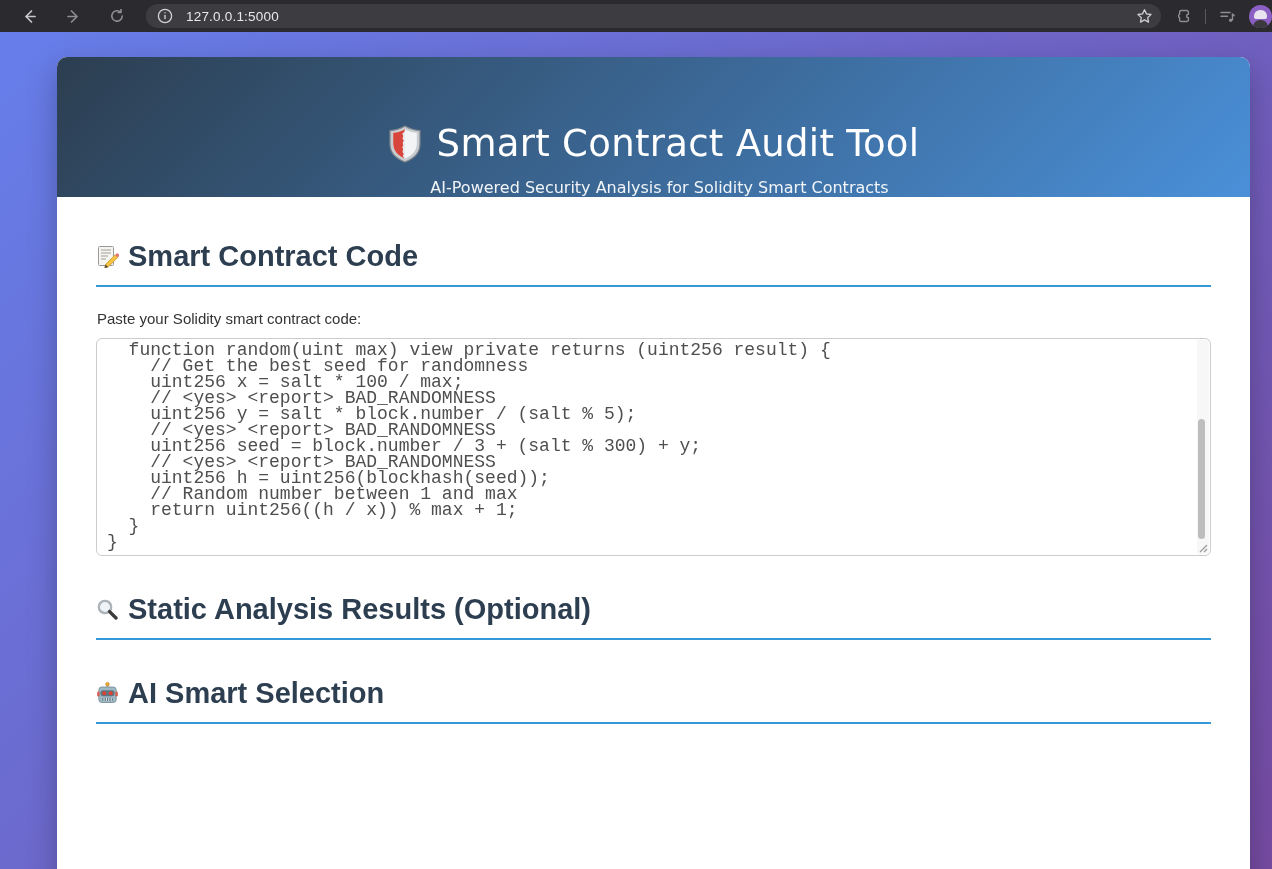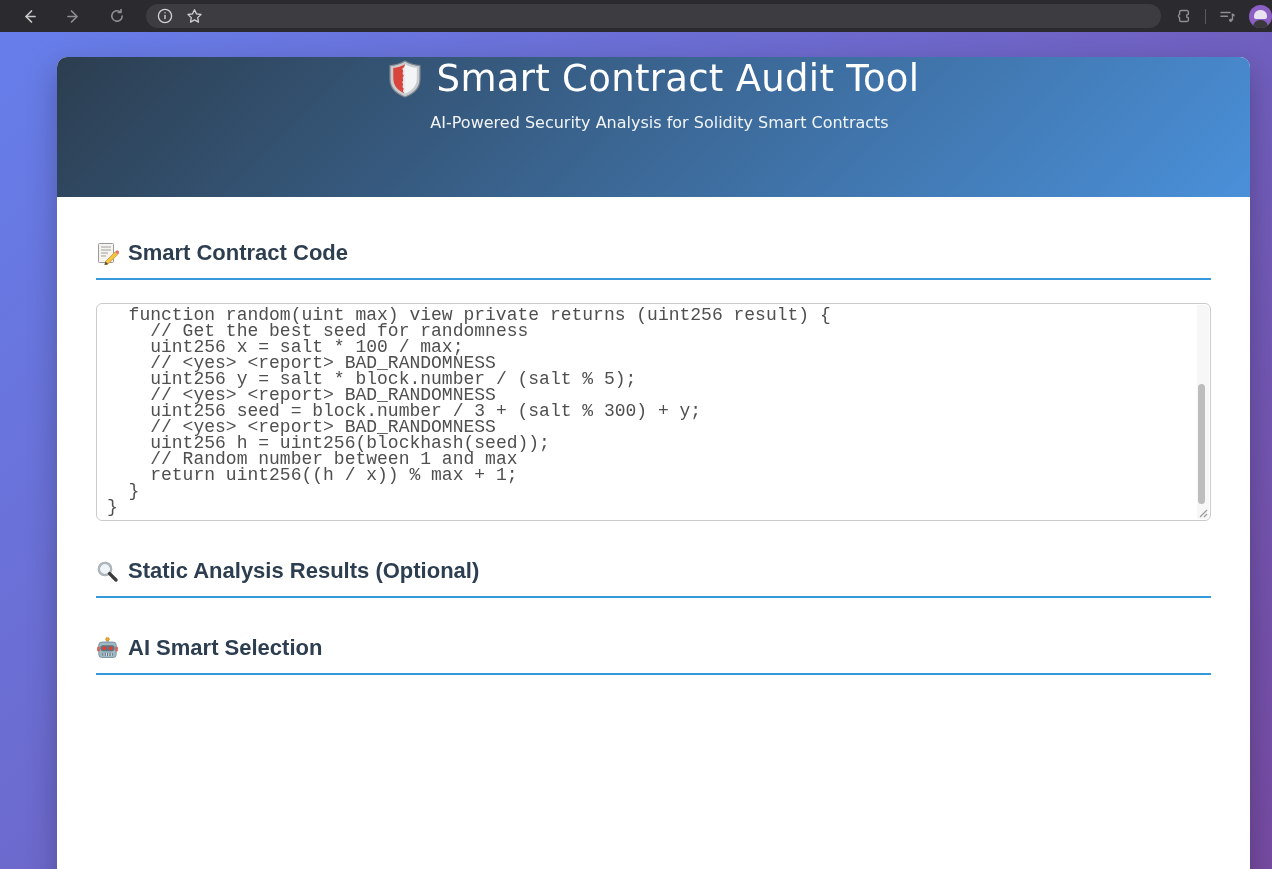--- a/index.html
+++ b/index.html
@@ -50,38 +50,38 @@
   }
   .card {
     margin-left: 57px; width: 1193px; height: 1100px;
     background: #ffffff; border-radius: 10px; overflow: hidden;
     box-shadow: 0 12px 30px rgba(0,0,0,.25);
   }
   .card-header {
     height: 140px;
     background: linear-gradient(135deg, #2c3e50 0%, #4a90d9 100%);
     color: #fff; display: flex; flex-direction: column;
-    align-items: center; justify-content: flex-start;
+    align-items: center; justify-content: flex-end;
   }
   .card-header h1 {
     margin: 0; font-size: 37px; font-weight: 500; letter-spacing: .3px;
     display: flex; align-items: center; gap: 15px;
     font-family: "DejaVu Sans", "Liberation Sans", sans-serif;
   }
   .subtitle {
     margin: 13px 0 0 12px; font-size: 16px; color: rgba(255,255,255,.93);
     font-family: "DejaVu Sans", "Liberation Sans", sans-serif;
   }
 
   .card-body { padding: 43px 39px 40px 39px; }
   section { margin-bottom: 37px; }
   section h2 {
     margin: 0 0 23px 0; padding-bottom: 12px;
     display: flex; align-items: center; gap: 9px;
-    font-size: 22px; font-weight: 700; color: #2c3e50;
+    font-size: 29px; font-weight: 700; color: #2c3e50;
     border-bottom: 2px solid #3498db;
     font-family: "Liberation Sans", sans-serif;
   }
   .field-label { margin: 0 0 11px 1px; font-size: 15px; color: #333; }
 
   .ta-wrap { position: relative; }
   textarea {
     display: block; width: 1115px; border: 1px solid #cccccc; border-radius: 6px;
     background: #fff; color: #4f4f4f; outline: none; resize: none;
     font-family: "Liberation Mono", monospace; font-size: 18px; line-height: 16px;
@@ -133,20 +133,21 @@
   </div>
 
   <div class="url-pill">
     <span class="site-info-chip icon">
       <svg width="16" height="16" viewBox="0 0 16 16">
           <circle cx="8" cy="8" r="6.6" fill="none" stroke="#d2d2d2" stroke-width="1.3"></circle>
           <rect x="7.3" y="6.8" width="1.4" height="4.4" rx="0.7" fill="#d2d2d2"></rect>
           <rect x="7.3" y="4" width="1.4" height="1.5" rx="0.7" fill="#d2d2d2"></rect>
         </svg>
     </span>
+    <span class="url-text">127.0.0.1:5000</span>
     <span class="pill-star icon">
       <svg width="17" height="17" viewBox="0 0 17 17">
           <path d="M8.5 1.8l2 4.1 4.5.6-3.3 3.1.8 4.5-4-2.2-4 2.2.8-4.5L2 6.5l4.5-.6z" fill="none" stroke="#cfcfcf" stroke-width="1.3" stroke-linejoin="round"></path>
         </svg>
     </span>
   </div>
 
   <div class="bar-right">
     <span class="icon">
       <svg width="18" height="18" viewBox="0 0 18 18">
@@ -195,20 +196,21 @@
             <svg width="23" height="23" viewBox="0 0 23 23">
               <rect x="2.5" y="1.5" width="15" height="19" rx="1" fill="#f6f4ee" stroke="#9a9a9a" stroke-width="1"></rect>
               <path d="M5 5h10M5 8h10M5 11h7M5 14h5" stroke="#9f9f9f" stroke-width="1.1"></path>
               <path d="M9.5 19.5 19.2 9.8l2.6 2.6-9.7 9.7-3.4.8z" fill="#f5c242" stroke="#c79a2e" stroke-width=".8"></path>
               <path d="M19.2 9.8l2.6 2.6 1.1-1.1a1.3 1.3 0 0 0 0-1.9l-.7-.7a1.3 1.3 0 0 0-1.9 0z" fill="#e57373"></path>
               <path d="M9.5 19.5l-.8 3.4 3.4-.8z" fill="#4a4a4a"></path>
             </svg>
           </span>
           <span>Smart Contract Code</span>
         </h2>
+        <p class="field-label">Paste your Solidity smart contract code:</p>
         <div class="ta-wrap">
           <textarea class="code-area" spellcheck="false" style="">  function random(uint max) view private returns (uint256 result) {
     // Get the best seed for randomness
     uint256 x = salt * 100 / max;
     // &lt;yes&gt; &lt;report&gt; BAD_RANDOMNESS
     uint256 y = salt * block.number / (salt % 5);
     // &lt;yes&gt; &lt;report&gt; BAD_RANDOMNESS
     uint256 seed = block.number / 3 + (salt % 300) + y;
     // &lt;yes&gt; &lt;report&gt; BAD_RANDOMNESS
     uint256 h = uint256(blockhash(seed));

